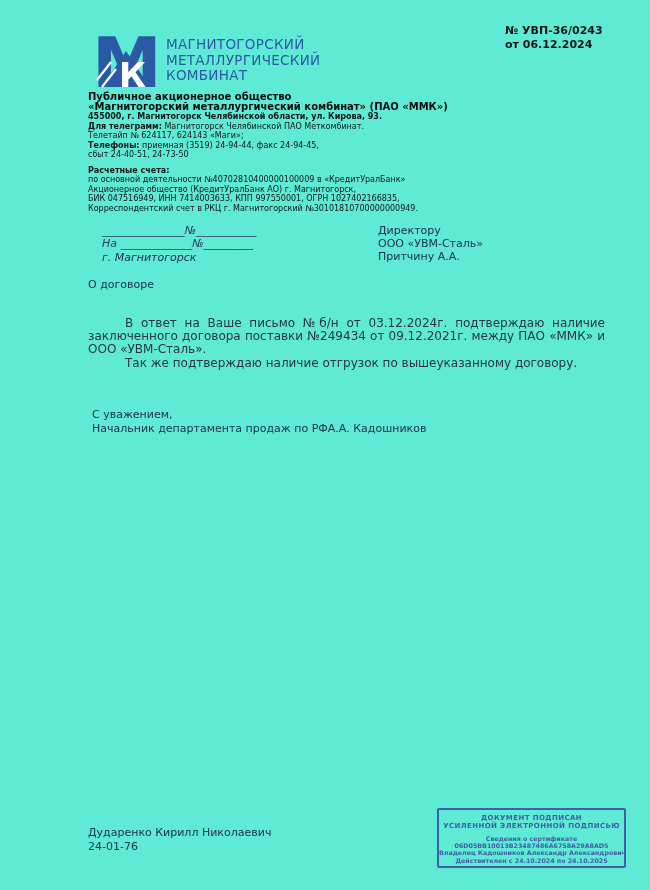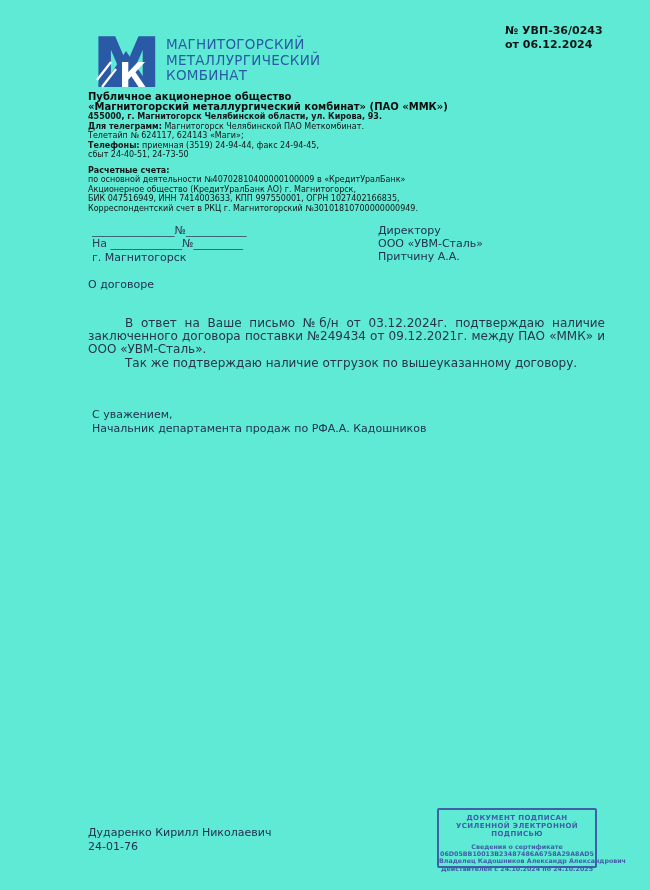--- a/index.html
+++ b/index.html
@@ -19,41 +19,41 @@
 
   
   .org { left:88px; top:92px; font-size:10px; font-weight:bold; line-height:10px; color:#0d0d0d; }
 
   
   .info { left:88px; top:112px; font-size:8px; line-height:9.6px; color:#141414; }
   .info .b, .accounts .b { font-weight:bold; }
   .accounts { left:88px; top:166px; font-size:8px; line-height:9.4px; color:#141414; }
 
   
-  .refblanks { left:92px; top:225px; font-size:11px; line-height:12.6px; color:#2f3c55; }
+  .refblanks { left:102px; top:225px; font-size:11px; line-height:12.6px; color:#2f3c55;font-style:italic; }
   .refblanks .city { color:#223150; margin-top:2px; }
   .subject { left:88px; top:278px; font-size:11px; color:#223150; }
 
   
   .recipient { left:378px; top:224px; font-size:11px; line-height:13px; color:#223150; }
 
   
   .body { left:88px; top:317px; width:517px; font-size:12px; line-height:13.2px; color:#29344a; text-align:justify; }
   .body p { text-indent:37px; }
 
   
   .signoff { left:92px; top:408px; width:517px; font-size:11px; line-height:13.8px; color:#223150; }
   .sig-row { display:flex; }
 
   
   .executor { left:88px; top:826px; font-size:11px; line-height:13.5px; color:#223150; }
 
   
   .stamp {
-    left:437px; top:808px; width:160px; height:60px;
+    left:437px; top:808px; width:189px; height:60px;
     border:2px solid #3f5fa7; border-radius:2px; color:#3f5fa7;
     text-align:center; padding-top:4px; background:transparent;
   }
   .stamp-h { font-size:7px; font-weight:bold; letter-spacing:0.4px; line-height:8px; }
   .stamp-gap { height:5px; }
   .stamp-s { font-size:6.3px; font-weight:bold; line-height:7.2px; white-space:nowrap; }
 </style>
 </head>
 <body>
 

